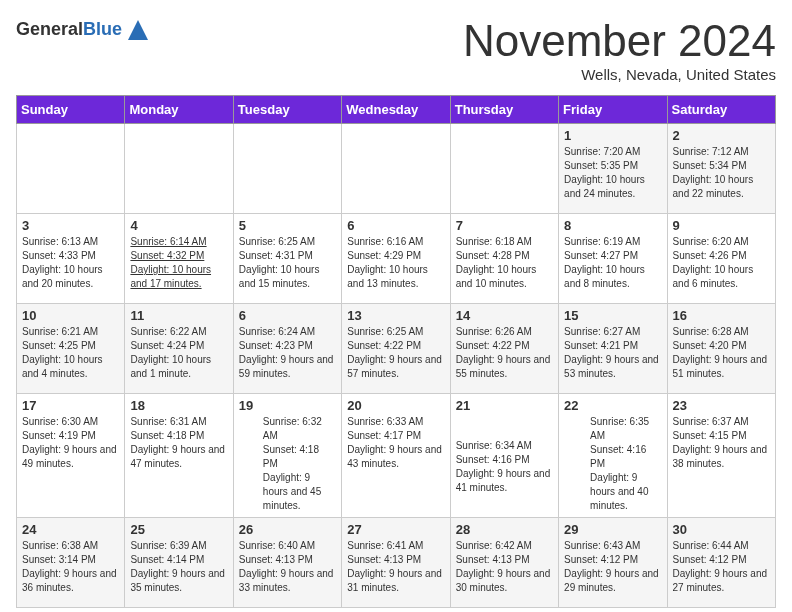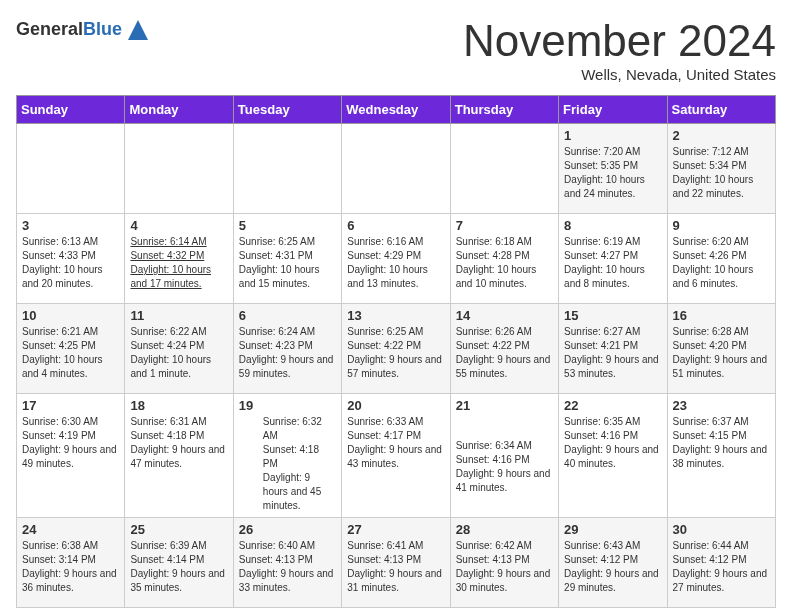--- a/index.html
+++ b/index.html
@@ -262,21 +262,21 @@
 Daylight: 9 hours and 43 minutes.</div>
         </td>
         <td>
           <span class="day-num">21</span>
           <div class="day-info" style="white-space: pre-line; margin-top: 26px;">Sunrise: 6:34 AM
 Sunset: 4:16 PM
 Daylight: 9 hours and 41 minutes.</div>
         </td>
         <td>
           <span class="day-num">22</span>
-          <div class="day-info" style="white-space: pre-line;">Sunrise: 6:35 AM
+          <div class="day-info" style="white-space: pre-line; margin-left: 26px;">Sunrise: 6:35 AM
 Sunset: 4:16 PM
 Daylight: 9 hours and 40 minutes.</div>
         </td>
         <td>
           <span class="day-num">23</span>
           <div class="day-info" style="white-space: pre-line;">Sunrise: 6:37 AM
 Sunset: 4:15 PM
 Daylight: 9 hours and 38 minutes.</div>
         </td>
       </tr>

